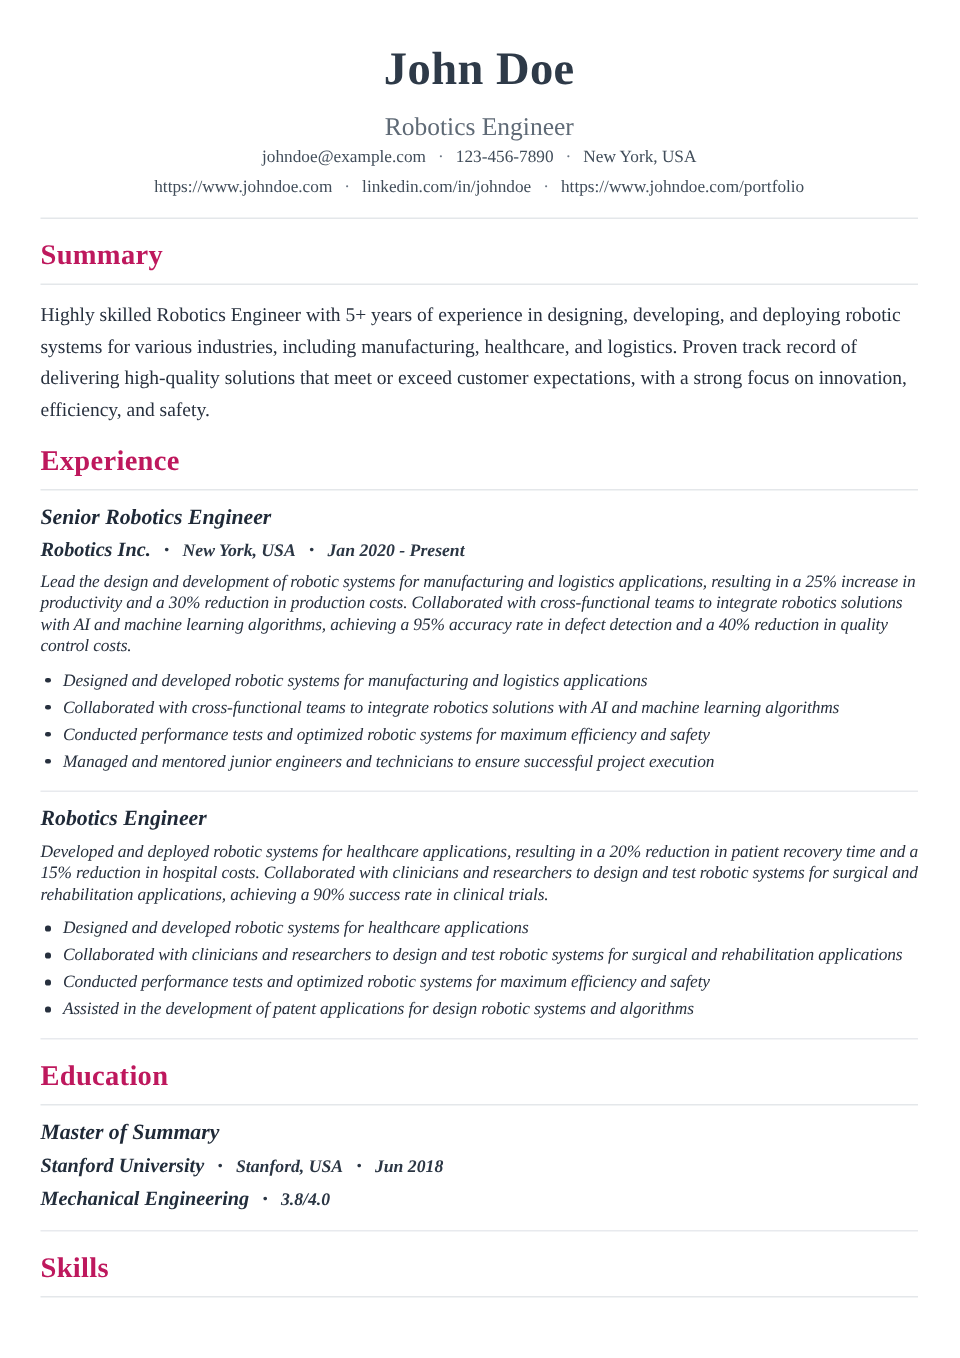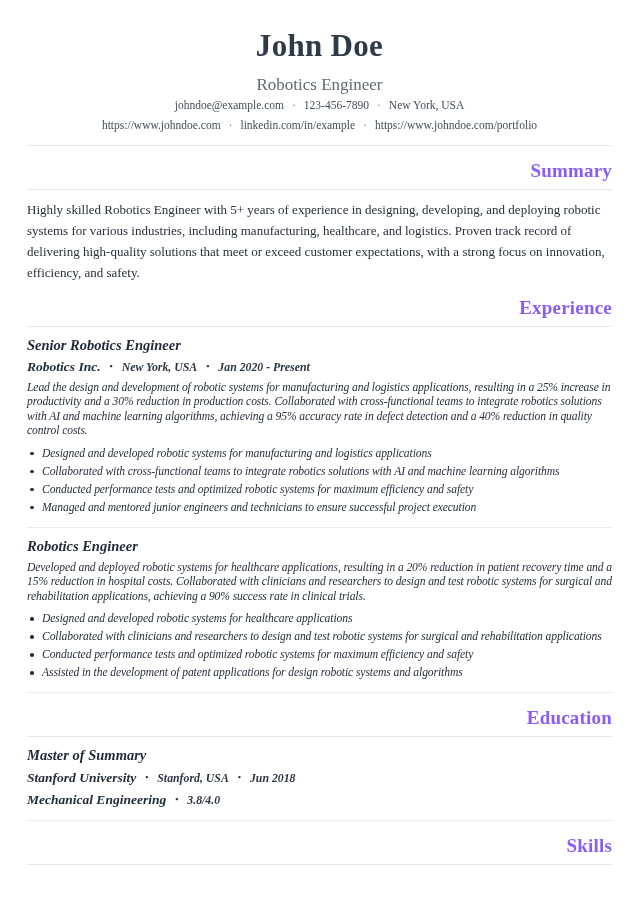--- a/index.html
+++ b/index.html
@@ -51,22 +51,21 @@
   .header-rule { margin-top: 10px; }
 
   
   .section { margin-top: 12px; }
   .section-heading {
     margin: 0;
     font-size: 19px;
     line-height: 26px;
     font-weight: 600;
     letter-spacing: 0.2px;
-    color: #8b5cf6;
-    text-align: right;
+    color: #be185d;
   }
   .heading-rule { margin-top: 5px; }
 
   .summary-text {
     margin: 9px 0 0 0;
     font-size: 13px;
     line-height: 21px;
     color: #27303e;
   }
 
@@ -137,21 +136,21 @@
 <div class="page">
 
   <header class="resume-header">
     <h1 class="name">John Doe</h1>
     <div class="job-headline">Robotics Engineer</div>
     <div class="contacts">
       <div>
         <span>johndoe@example.com</span><span class="contact-sep">·</span><span>123-456-7890</span><span class="contact-sep">·</span><span>New York, USA</span>
       </div>
       <div>
-        <span>https://www.johndoe.com</span><span class="contact-sep">·</span><span>linkedin.com/in/example</span><span class="contact-sep">·</span><span>https://www.johndoe.com/portfolio</span>
+        <span>https://www.johndoe.com</span><span class="contact-sep">·</span><span>linkedin.com/in/johndoe</span><span class="contact-sep">·</span><span>https://www.johndoe.com/portfolio</span>
       </div>
     </div>
   </header>
   <hr class="rule header-rule">
 
   <section class="section">
     <h2 class="section-heading">Summary</h2>
     <hr class="rule heading-rule">
     <p class="summary-text">Highly skilled Robotics Engineer with 5+ years of experience in designing, developing, and deploying robotic systems for various industries, including manufacturing, healthcare, and logistics. Proven track record of delivering high-quality solutions that meet or exceed customer expectations, with a strong focus on innovation, efficiency, and safety.</p>
   </section>

